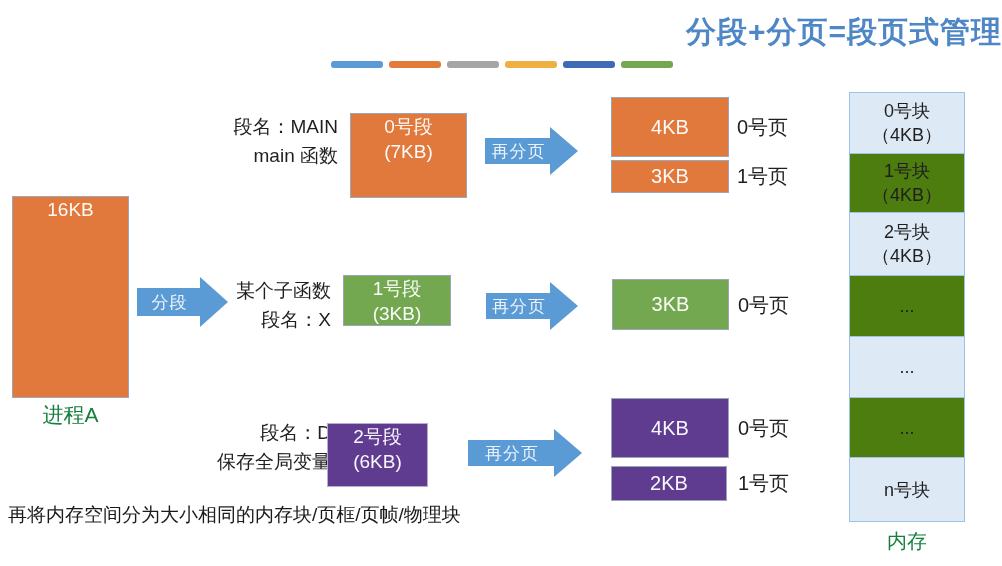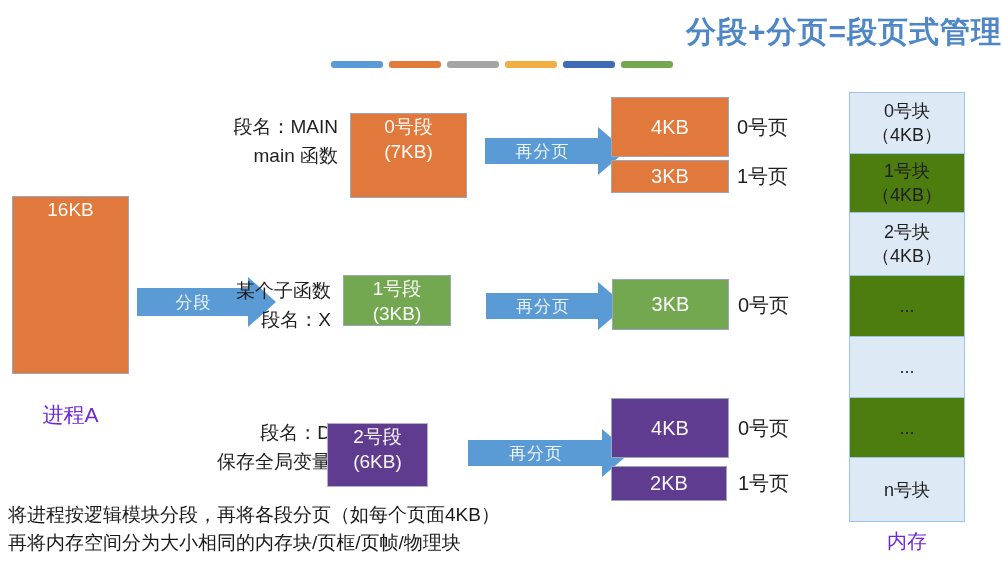--- a/index.html
+++ b/index.html
@@ -24,34 +24,34 @@
   .cbox{box-sizing:border-box;border:1px solid #9aa7bb;color:#fff;
     display:flex;flex-direction:column;align-items:center;justify-content:flex-start;}
   .orange{background:#E2793C;}
   .green{background:#74A850;}
   .purple{background:#5F3C8F;border-color:#b7aecd;}
   .cbox .l1,.cbox .l2{font-size:19px;line-height:25px;color:rgba(255,255,255,.96);}
   .page{box-sizing:border-box;border:1px solid #9aa7bb;color:rgba(255,255,255,.96);
     display:flex;align-items:center;justify-content:center;font-size:20px;}
 
   
-  .block-arrow{position:absolute;height:48px;padding-left:48px;}
+  .block-arrow{position:absolute;height:48px;}
   .ab-body{position:absolute;left:0;right:26px;top:11px;bottom:11px;background:#5B9BD5;
     display:flex;align-items:center;justify-content:center;}
   .ab-head{position:absolute;right:0;top:0;width:0;height:0;
     border-top:24px solid transparent;border-bottom:24px solid transparent;
     border-left:28px solid #5B9BD5;}
   .arrow-lg{height:50px;}
   .arrow-lg .ab-head{border-top-width:25px;border-bottom-width:25px;}
   .ab-text{color:rgba(255,255,255,.88);font-size:17px;letter-spacing:1px;}
 
   
   .rlabel{position:absolute;text-align:right;font-size:19px;line-height:29px;color:#1f1f1f;}
   .plabel{position:absolute;font-size:20px;color:#1f1f1f;}
-  .caption{position:absolute;font-size:21px;color:#6d28d9;text-align:center;}
+  .caption{position:absolute;font-size:21px;color:#15803d;text-align:center;}
 
   
   .mem{position:absolute;left:849px;top:92px;width:116px;box-sizing:border-box;
     border:1px solid #9DC3E6;}
   .mblock{box-sizing:border-box;border-bottom:1px solid #9DC3E6;
     display:flex;flex-direction:column;align-items:center;justify-content:center;
     font-size:18px;line-height:24px;color:#1f1f1f;text-align:center;}
   .mblock:last-child{border-bottom:none;}
   .mlight{background:#DEE9F6;}
   .mdark{background:#4d7c0f;}
@@ -64,21 +64,21 @@
 <div class="title">分段+分页=段页式管理</div>
 <div class="bars">
   <div class="bar b1"></div>
   <div class="bar b2"></div>
   <div class="bar b3"></div>
   <div class="bar b4"></div>
   <div class="bar b5"></div>
   <div class="bar b6"></div>
 </div>
 
-<div class="cbox orange abs" style="left:12px;top:196px;width:117px;height:178px;">
+<div class="cbox orange abs" style="left:12px;top:196px;width:117px;height:202px;">
   <span class="l1">16KB</span>
 </div>
 <div class="caption" style="left:12px;top:401px;width:117px;">进程A</div>
 
 <div class="block-arrow arrow-lg" style="left:137px;top:277px;width:91px;">
   <div class="ab-body">
     <span class="ab-text">分段</span>
   </div>
   <div class="ab-head"></div>
 </div>
@@ -160,15 +160,14 @@
   <div class="mblock mdark" style="height:60px;">
     <span>...</span>
   </div>
   <div class="mblock mlight" style="height:63px;">
     <span>n号块</span>
   </div>
 </div>
 <div class="caption" style="left:849px;top:528px;width:116px;font-size:20px;">内存</div>
 
 <div class="footnote">
-  <div>将进程按逻辑模块分段，再将各段分页（如每个页面4KB）</div>
   <div>再将内存空间分为大小相同的内存块/页框/页帧/物理块</div>
 </div>
 
 </body></html>

